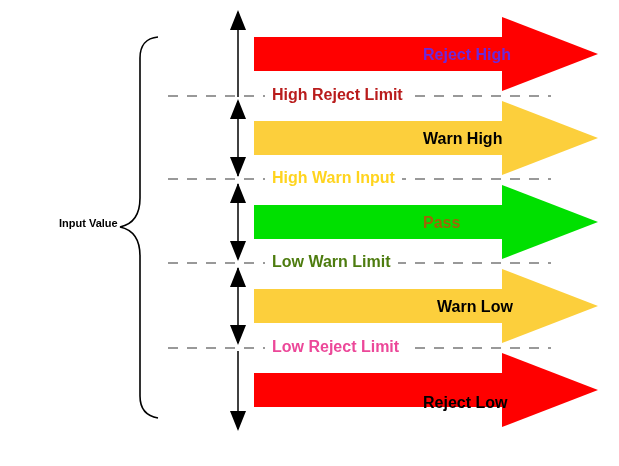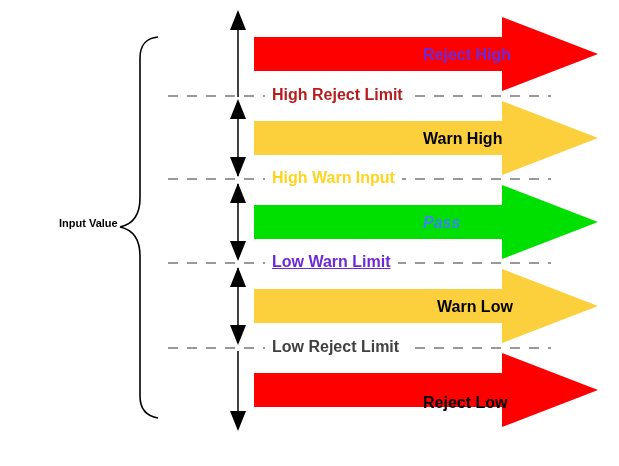--- a/index.html
+++ b/index.html
@@ -42,41 +42,41 @@
   <div class="limit" style="top:95px">
     <div class="dash" style="background: repeating-linear-gradient(90deg, rgb(153, 153, 153) 0px, rgb(153, 153, 153) 10px, transparent 10px, transparent 19px);"></div>
     <span class="limit-label" style="color: #b91c1c;">High Reject Limit</span>
   </div>
   <div class="limit" style="top:178px">
     <div class="dash" style="background: repeating-linear-gradient(90deg, rgb(153, 153, 153) 0px, rgb(153, 153, 153) 10px, transparent 10px, transparent 19px);"></div>
     <span class="limit-label" style="color: rgb(255, 212, 30);">High Warn Input</span>
   </div>
   <div class="limit" style="top:262px">
     <div class="dash" style="background: repeating-linear-gradient(90deg, rgb(153, 153, 153) 0px, rgb(153, 153, 153) 10px, transparent 10px, transparent 19px);"></div>
-    <span class="limit-label" style="color: #6d28d9; text-decoration: underline;">Low Warn Limit</span>
+    <span class="limit-label" style="color: #4d7c0f;">Low Warn Limit</span>
   </div>
   <div class="limit" style="top:347px">
     <div class="dash" style="background: repeating-linear-gradient(90deg, rgb(153, 153, 153) 0px, rgb(153, 153, 153) 10px, transparent 10px, transparent 19px);"></div>
-    <span class="limit-label" style="color: #404040; text-align: right;">Low Reject Limit</span>
+    <span class="limit-label" style="color: #ec4899; text-align: right;">Low Reject Limit</span>
   </div>
 
   <div class="band" style="top:16.5px">
     <div class="shaft" style="background: rgb(255, 0, 0);"></div>
     <div class="head" style="border-left-color: rgb(255, 0, 0);"></div>
     <span class="band-label" style="color: #6d28d9;">Reject High</span>
   </div>
   <div class="band" style="top:100.5px">
     <div class="shaft" style="background: rgb(252, 207, 60);"></div>
     <div class="head" style="border-left-color: rgb(252, 207, 60);"></div>
     <span class="band-label" style="color: rgb(0, 0, 0);">Warn High</span>
   </div>
   <div class="band" style="top:184.5px">
     <div class="shaft" style="background: rgb(0, 224, 0);"></div>
     <div class="head" style="border-left-color: rgb(0, 224, 0);"></div>
-    <span class="band-label" style="color: #3b82f6; font-style: italic;">Pass</span>
+    <span class="band-label" style="color: #a16207;">Pass</span>
   </div>
   <div class="band" style="top:268.5px">
     <div class="shaft" style="background: rgb(252, 207, 60);"></div>
     <div class="head" style="border-left-color: rgb(252, 207, 60);"></div>
     <span class="band-label" style="color: rgb(0, 0, 0); margin-left: 14px;">Warn Low</span>
   </div>
   <div class="band" style="top:352.5px">
     <div class="shaft" style="background: rgb(255, 0, 0);"></div>
     <div class="head" style="border-left-color: rgb(255, 0, 0);"></div>
     <span class="band-label" style="color: rgb(0, 0, 0); margin-top: 12px;">Reject Low</span>

